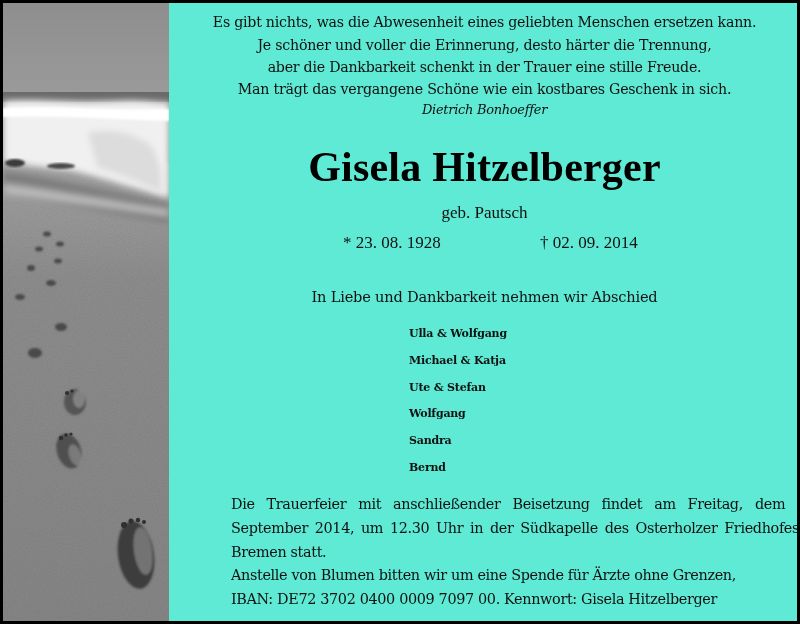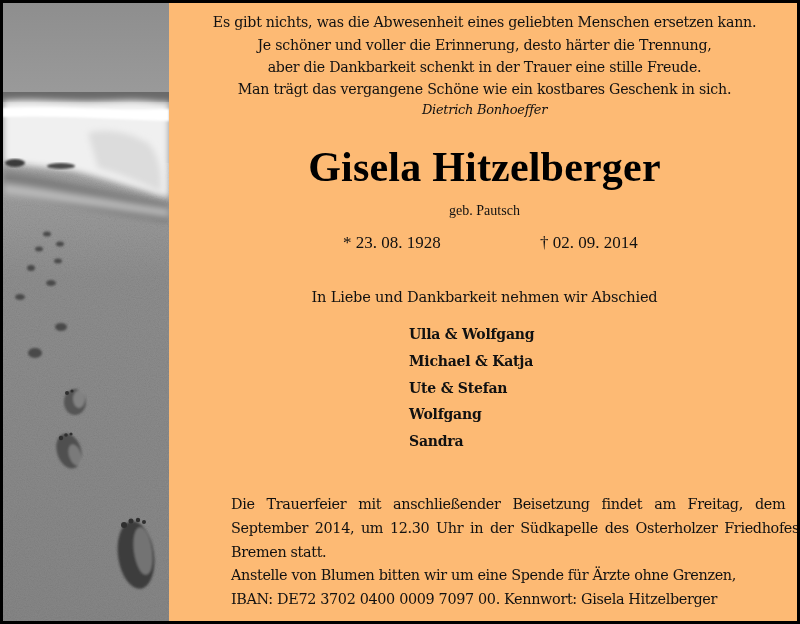--- a/index.html
+++ b/index.html
@@ -2,21 +2,21 @@
 <html><head>
 <meta charset="utf-8">
 <style>
   html, body { margin: 0; padding: 0; background: #ffffff; }
   body { width: 800px; height: 624px; overflow: hidden; }
   .frame {
     position: absolute; left: 0; top: 0;
     width: 800px; height: 624px;
     box-sizing: border-box;
     border: 3px solid #000000;
-    background: #fdba74;
+    background: #5eead4;
     overflow: hidden;
   }
   
   .photo {
     position: absolute; left: 0; top: 0;
     width: 166px; height: 618px;
     overflow: hidden;
     background: #8d8d8d;
   }
   .photo svg { display: block; }
@@ -48,21 +48,21 @@
     font-family: "Liberation Serif", serif;
     font-weight: bold;
     font-size: 42px;
     color: #000000;
     letter-spacing: 0.2px;
   }
   .maiden {
     position: absolute; left: 0; width: 631px; top: 200px;
     text-align: center;
     font-family: "Liberation Serif", serif;
-    font-size: 14px;
+    font-size: 17px;
   }
   .date {
     position: absolute; top: 230px;
     font-family: "Liberation Serif", serif;
     font-size: 17px;
     white-space: nowrap;
   }
   .date.birth { left: 174px; }
   .date.death { left: 371px; }
   .farewell {
@@ -73,21 +73,21 @@
     letter-spacing: -0.2px;
     white-space: nowrap;
   }
   .mourners {
     position: absolute; left: 240px; top: 318px;
     margin: 0; padding: 0; list-style: none;
   }
   .mourners li {
     font-family: "DejaVu Serif", "Liberation Serif", serif;
     font-weight: bold;
-    font-size: 14px;
+    font-size: 11px;
     height: 26.8px;
     line-height: 26.8px;
     letter-spacing: -0.2px;
     white-space: nowrap;
   }
   .notice {
     position: absolute; left: 31px; top: 490px;
     width: 588px;
     font-family: "DejaVu Serif", "Liberation Serif", serif;
     font-size: 14.4px;
@@ -198,20 +198,21 @@
     <div class="date death">† 02. 09. 2014</div>
 
     <div class="farewell">In Liebe und Dankbarkeit nehmen wir Abschied</div>
 
     <ul class="mourners">
       <li>Ulla &amp; Wolfgang</li>
       <li>Michael &amp; Katja</li>
       <li>Ute &amp; Stefan</li>
       <li>Wolfgang</li>
       <li>Sandra</li>
+      <li>Bernd</li>
     </ul>
 
     <div class="notice">
       <p class="last">Die Trauerfeier mit anschließender Beisetzung findet am Freitag, dem 12. September 2014, um 12.30 Uhr in der Südkapelle des Osterholzer Friedhofes in Bremen statt.</p>
       <p class="justify-all">Anstelle von Blumen bitten wir um eine Spende für Ärzte ohne Grenzen,</p>
       <p class="last">IBAN: DE72 3702 0400 0009 7097 00. Kennwort: Gisela Hitzelberger</p>
     </div>
   </div>
 </div>
 

